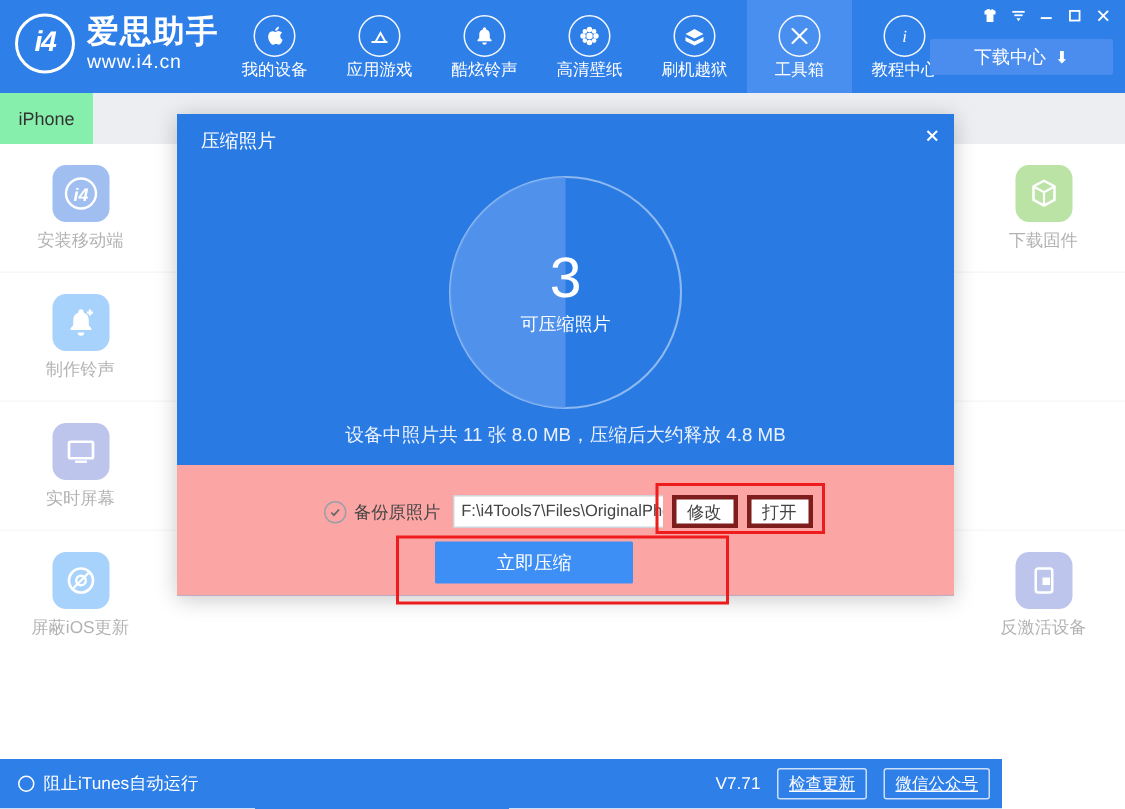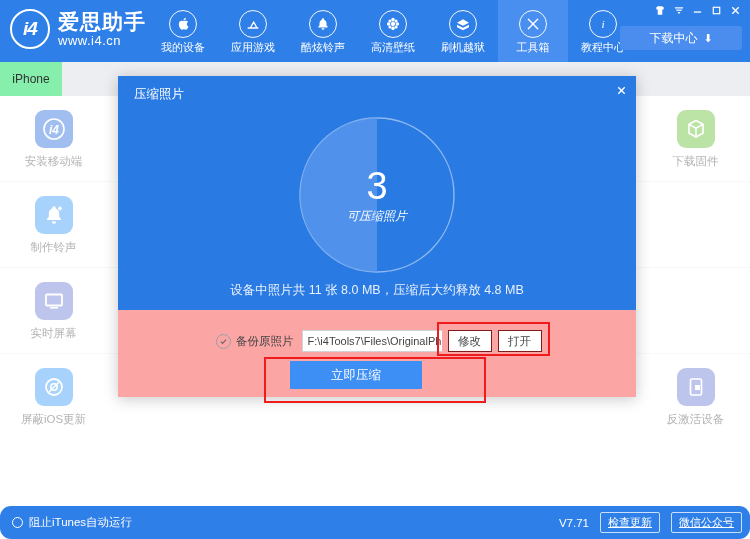--- a/index.html
+++ b/index.html
@@ -65,50 +65,50 @@
   .modal-close{position:absolute;right:4px;top:4px;width:22px;height:20px;
     display:flex;align-items:center;justify-content:center;color:#fff;font-size:13px;cursor:pointer;}
 
   .donut-wrap{position:absolute;left:0;top:34px;width:518px;height:170px;
     display:flex;align-items:center;justify-content:center;}
   .donut{position:relative;width:160px;height:160px;}
   .donut svg{position:absolute;left:0;top:0;}
   .donut-center{position:absolute;left:0;top:0;width:160px;height:160px;
     display:flex;flex-direction:column;align-items:center;justify-content:center;}
   .donut-num{color:#fff;font-size:38px;line-height:40px;font-weight:300;}
-  .donut-cap{color:#fff;font-size:12px;line-height:16px;margin-top:2px;font-style:italic;}
+  .donut-cap{color:#fff;font-size:12px;line-height:16px;margin-top:2px;}
 
   .summary{position:absolute;left:0;top:206px;width:518px;text-align:center;
     color:#e9f1fd;font-size:12.5px;}
 
   .modal-foot{position:absolute;left:0;top:234px;width:518px;height:87px;background:#fca5a5;}
 
   .backup-row{position:absolute;left:98px;top:20px;display:flex;align-items:center;}
   .check-ic{width:13px;height:13px;border-radius:50%;border:1px solid #9aa0a6;
     display:flex;align-items:center;justify-content:center;margin-right:5px;cursor:pointer;}
   .check-ic svg{display:block;}
   .backup-label{font-size:11.5px;color:#444;margin-right:8px;white-space:nowrap;}
   .path-box{width:140px;height:22px;border:1px solid #cfd4d9;border-right:none;
     display:flex;align-items:center;padding:0 5px;box-sizing:border-box;
     font-size:11px;color:#444;overflow:hidden;white-space:nowrap;background:#fff;}
-  .sm-btn{width:44px;height:22px;border:1px solid #7f1d1d;background:#fff;
+  .sm-btn{width:44px;height:22px;border:3px solid #7f1d1d;background:#fff;
     display:flex;align-items:center;justify-content:center;font-size:11.5px;color:#444;
     cursor:pointer;box-sizing:border-box;margin-left:6px;}
 
   .primary-btn{position:absolute;left:172px;top:51px;width:132px;height:28px;
     background:#3d8ef5;color:#fff;font-size:12.5px;display:flex;align-items:center;
     justify-content:center;cursor:pointer;border-radius:1px;}
 
   .hl{position:absolute;border:2px solid #ee1c1c;box-sizing:border-box;pointer-events:none;}
   .hl-buttons{left:437px;top:322px;width:113px;height:34px;}
   .hl-compress{left:264px;top:357px;width:222px;height:46px;}
 
   
-  .statusbar{position:absolute;left:0;top:506px;width:750px;height:33px;background:#2f7fe8;
-    display:flex;align-items:center;border-radius:11px;}
+  .statusbar{position:absolute;left:0;top:506px;width:668px;height:33px;background:#2f7fe8;
+    display:flex;align-items:center;}
   .itunes-toggle{position:absolute;left:12px;display:flex;align-items:center;cursor:pointer;}
   .itunes-ring{width:11px;height:11px;border-radius:50%;border:1.5px solid #fff;margin-right:6px;box-sizing:border-box;}
   .itunes-label{color:#fff;font-size:11.5px;}
   .status-right{position:absolute;right:8px;display:flex;align-items:center;gap:11px;}
   .version{color:#fff;font-size:11.5px;}
   .sb-btn{height:19px;padding:0 7px;border:1px solid rgba(255,255,255,.75);border-radius:2px;
     color:#fff;font-size:11px;display:flex;align-items:center;cursor:pointer;text-decoration:underline;}
 </style>
 </head>
 <body>

